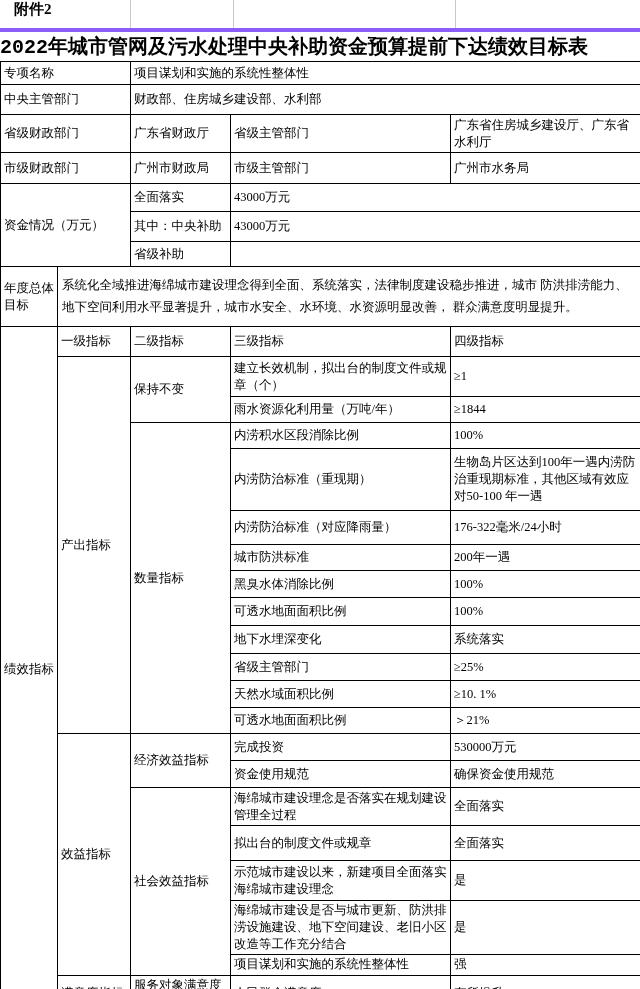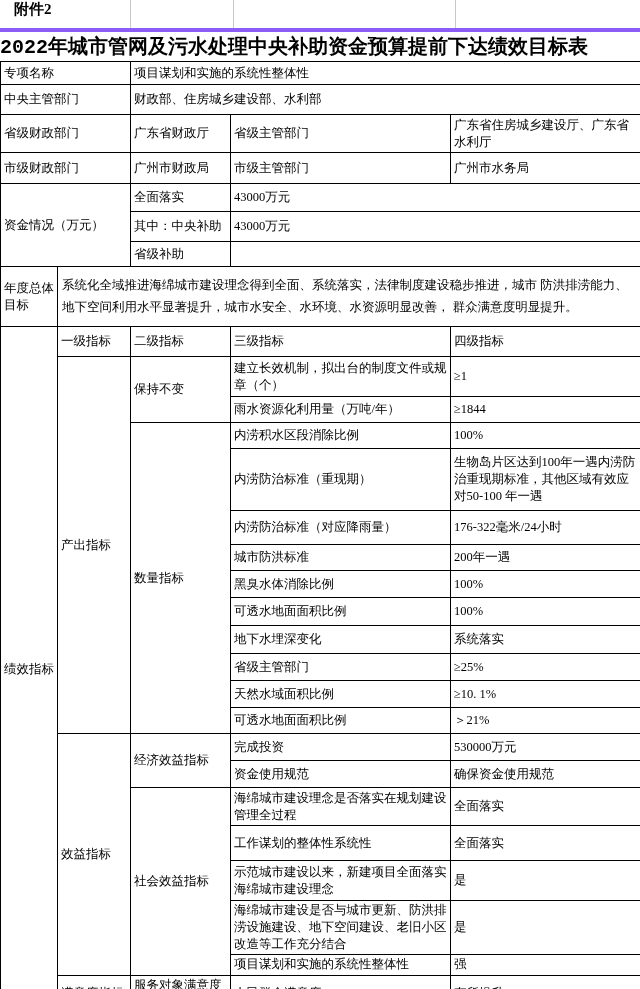--- a/index.html
+++ b/index.html
@@ -185,21 +185,21 @@
       <tr style="height:27px">
         <td class="l">资金使用规范</td>
         <td class="c">确保资金使用规范</td>
       </tr>
       <tr style="height:38px">
         <td rowspan="5" class="l">社会效益指标</td>
         <td class="l">海绵城市建设理念是否落实在规划建设管理全过程</td>
         <td class="c">全面落实</td>
       </tr>
       <tr style="height:35px">
-        <td class="l">工作谋划的整体性系统性</td>
+        <td class="l">拟出台的制度文件或规章</td>
         <td class="c">全面落实</td>
       </tr>
       <tr style="height:40px">
         <td class="l">示范城市建设以来，新建项目全面落实海绵城市建设理念</td>
         <td class="c">是</td>
       </tr>
       <tr style="height:44px">
         <td class="l">海绵城市建设是否与城市更新、防洪排涝设施建设、地下空间建设、老旧小区改造等工作充分结合</td>
         <td class="c">是</td>
       </tr>

